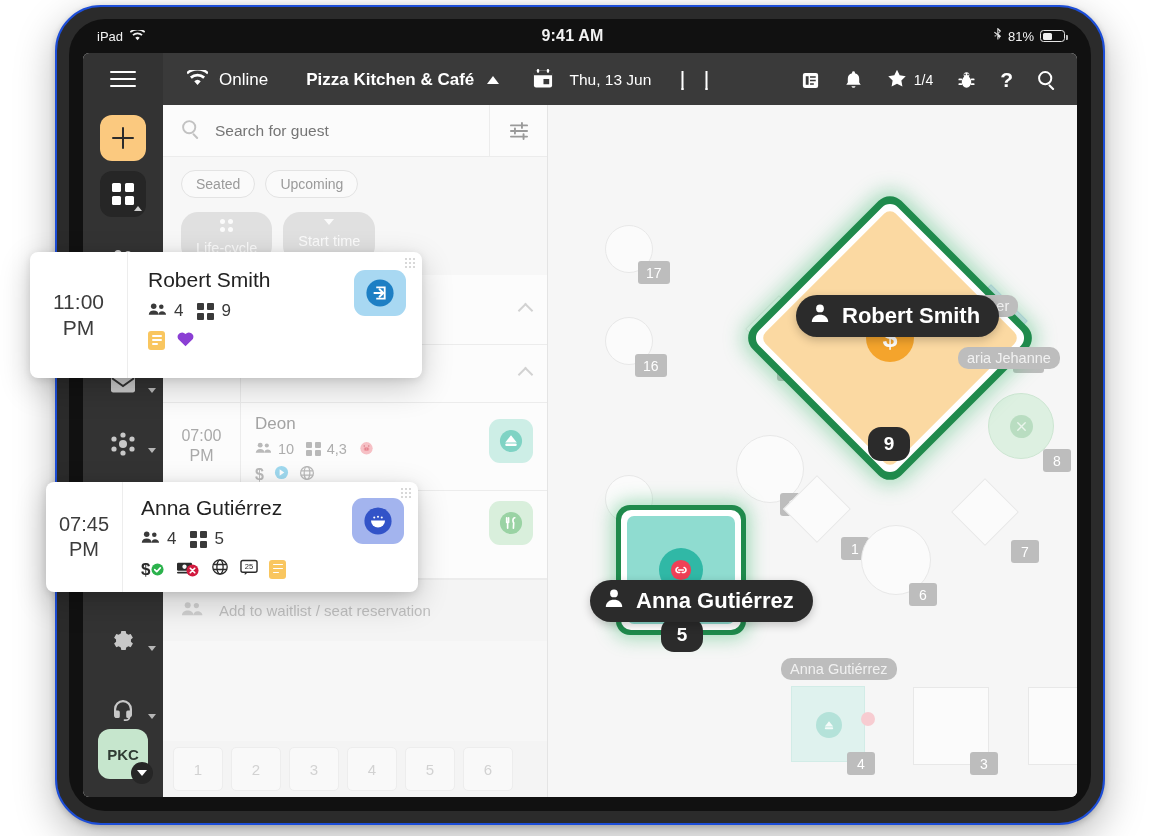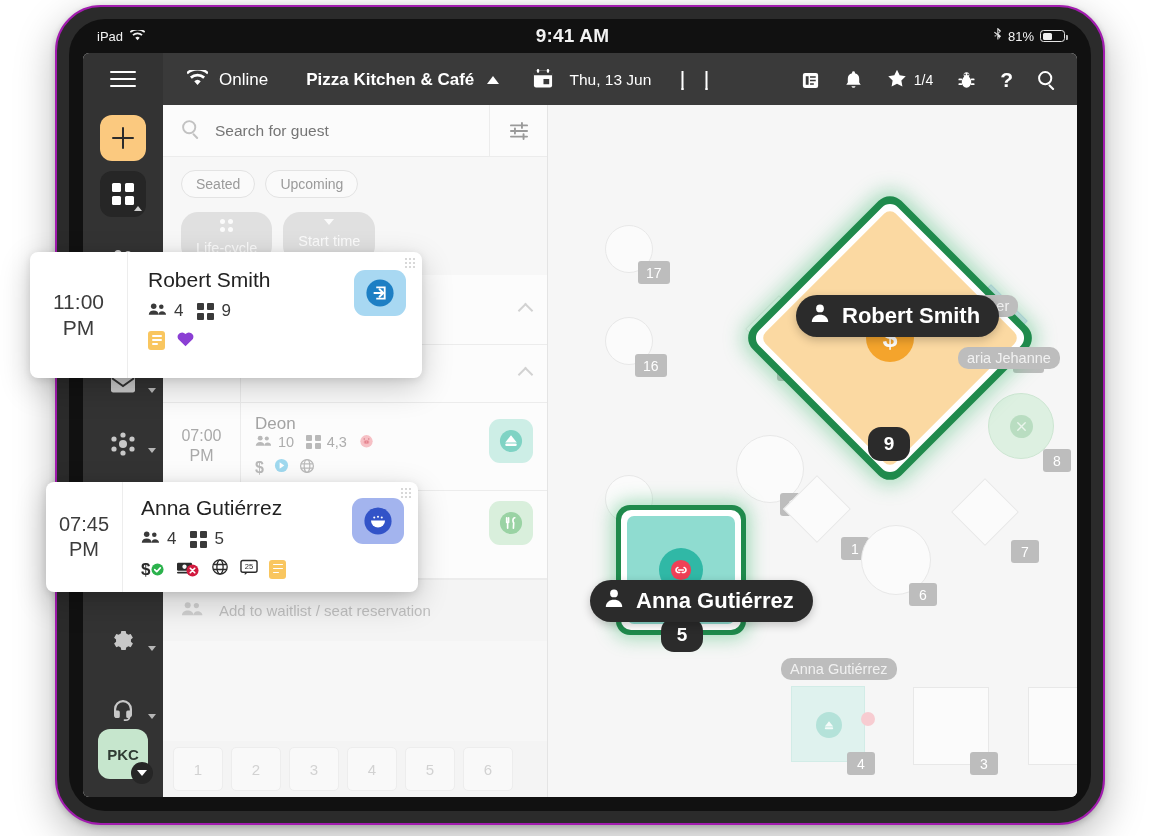--- a/index.html
+++ b/index.html
@@ -11,38 +11,38 @@
   }
 
   
   #device {
     position: absolute;
     left: 55px; top: 5px;
     width: 1050px; height: 820px;
     background: #2b2b2b;
     border-radius: 46px;
     box-shadow: 0 14px 40px rgba(0,0,0,.28), 0 2px 6px rgba(0,0,0,.2);
-    border: 2px solid #a21caf;
+    border: 2px solid #1d4ed8;
   }
   #device-inner {
     position: absolute;
     left: 12px; top: 12px; right: 12px; bottom: 12px;
     background: #111111;
     border-radius: 36px;
     overflow: hidden;
   }
 
   
   #statusbar {
     position: absolute; left: 0; top: 0; right: 0; height: 34px;
     color: #f2f2f2; font-size: 13px;
     display: flex; align-items: center;
   }
   #sb-left { position: absolute; left: 28px; display: flex; align-items: center; gap: 7px; }
-  #sb-center { position: absolute; left: 0; right: 15px; text-align: center; font-size: 19px; font-weight: 600; letter-spacing: .2px;}
+  #sb-center { position: absolute; left: 0; right: 15px; text-align: center; font-size: 16px; font-weight: 600; letter-spacing: .2px;}
   #sb-right { position: absolute; right: 26px; display: flex; align-items: center; gap: 6px; font-size: 13px; }
   .batt-shell { width: 25px; height: 12px; border: 1.4px solid #e6e6e6; border-radius: 3.5px; position: relative; }
   .batt-fill { position: absolute; left: 1.5px; top: 1.5px; bottom: 1.5px; width: 40%; background: #efefef; border-radius: 1.5px; }
   .batt-tip { position: absolute; right: -3.5px; top: 3.5px; width: 2px; height: 5px; background: #bdbdbd; border-radius: 0 1px 1px 0;}
 
   
   #screen {
     position: absolute; left: 14px; top: 34px; right: 14px; bottom: 14px;
     background: #f4f4f4; border-radius: 6px; overflow: hidden;
   }
@@ -125,21 +125,21 @@
     display: flex; align-items: center; gap: 8px; flex-direction: column; }
   .chip-f .g4 { display: grid; grid-template-columns: 5px 5px; grid-template-rows: 5px 5px; gap: 2.5px; }
   .chip-f .g4 i { background: #fbfbfb; border-radius: 50%; }
   .chip-f .dn { width: 0; height: 0; border-left: 5px solid transparent; border-right: 5px solid transparent; border-top: 6px solid #fbfbfb; }
 
   
   .res-row { position: relative; height: 88px; border-bottom: 1px solid #ececec; background: #fcfcfc; display: flex; }
   .res-row .tm { width: 78px; border-right: 1px solid #ececec; display: flex; align-items: center; justify-content: center;
     text-align: center; font-size: 16px; color: #a9a9a9; line-height: 1.25; }
   .res-row .body { flex: 1; padding: 11px 12px 0 14px; }
-  .res-row .nm { font-size: 17px; color: #a3a3a3; }
+  .res-row .nm { font-size: 17px; color: #a3a3a3; margin-bottom: 7px; }
   .res-row .meta { display: flex; align-items: center; gap: 12px; font-size: 14.5px; color: #adadad; margin-bottom: 7px; }
   .res-row .meta .g4 { display: grid; grid-template-columns: 6px 6px; grid-template-rows: 6px 6px; gap: 2.5px; }
   .res-row .meta .g4 i { background: #b9b9b9; border-radius: 1px; }
   .res-row .icons { display: flex; align-items: center; gap: 10px; }
   .res-row .act { position: absolute; right: 14px; top: 16px; width: 44px; height: 44px; border-radius: 11px;
     display: flex; align-items: center; justify-content: center; }
   .chev-up-small { position: absolute; right: 16px; top: 50%; margin-top: -4px; width: 11px; height: 11px;
     border-left: 2.2px solid #d2d2d2; border-top: 2.2px solid #d2d2d2; transform: rotate(45deg); }
 
   #waitlist { height: 62px; display: flex; align-items: center; gap: 14px; padding-left: 18px;

